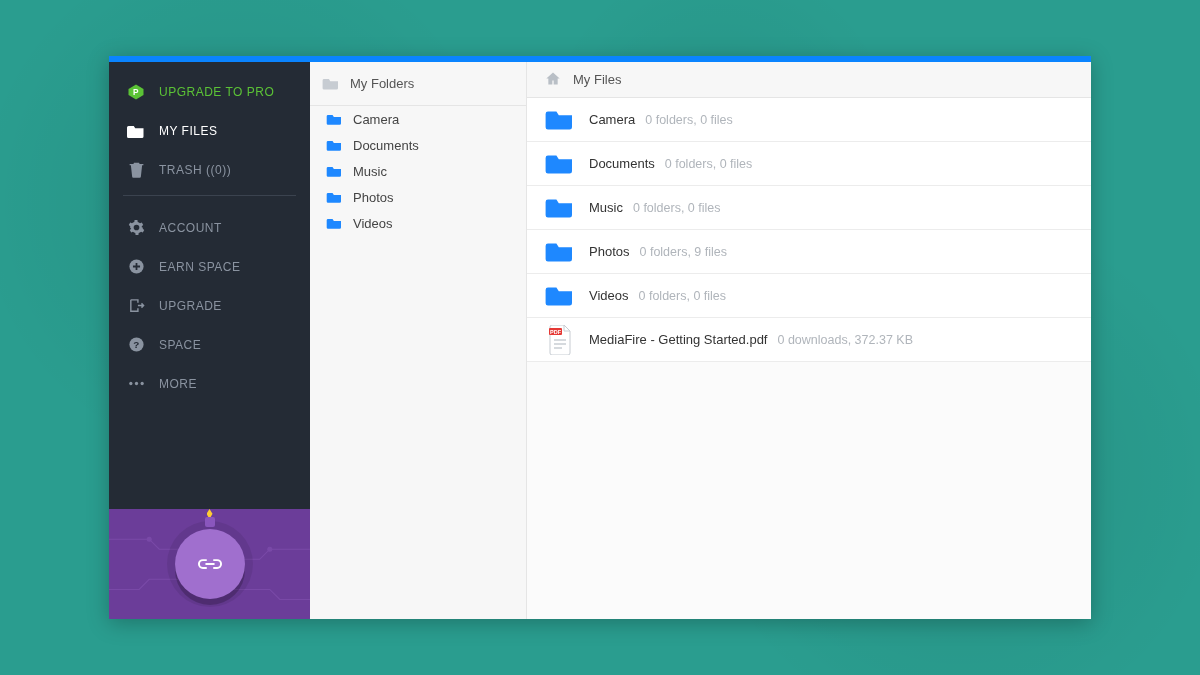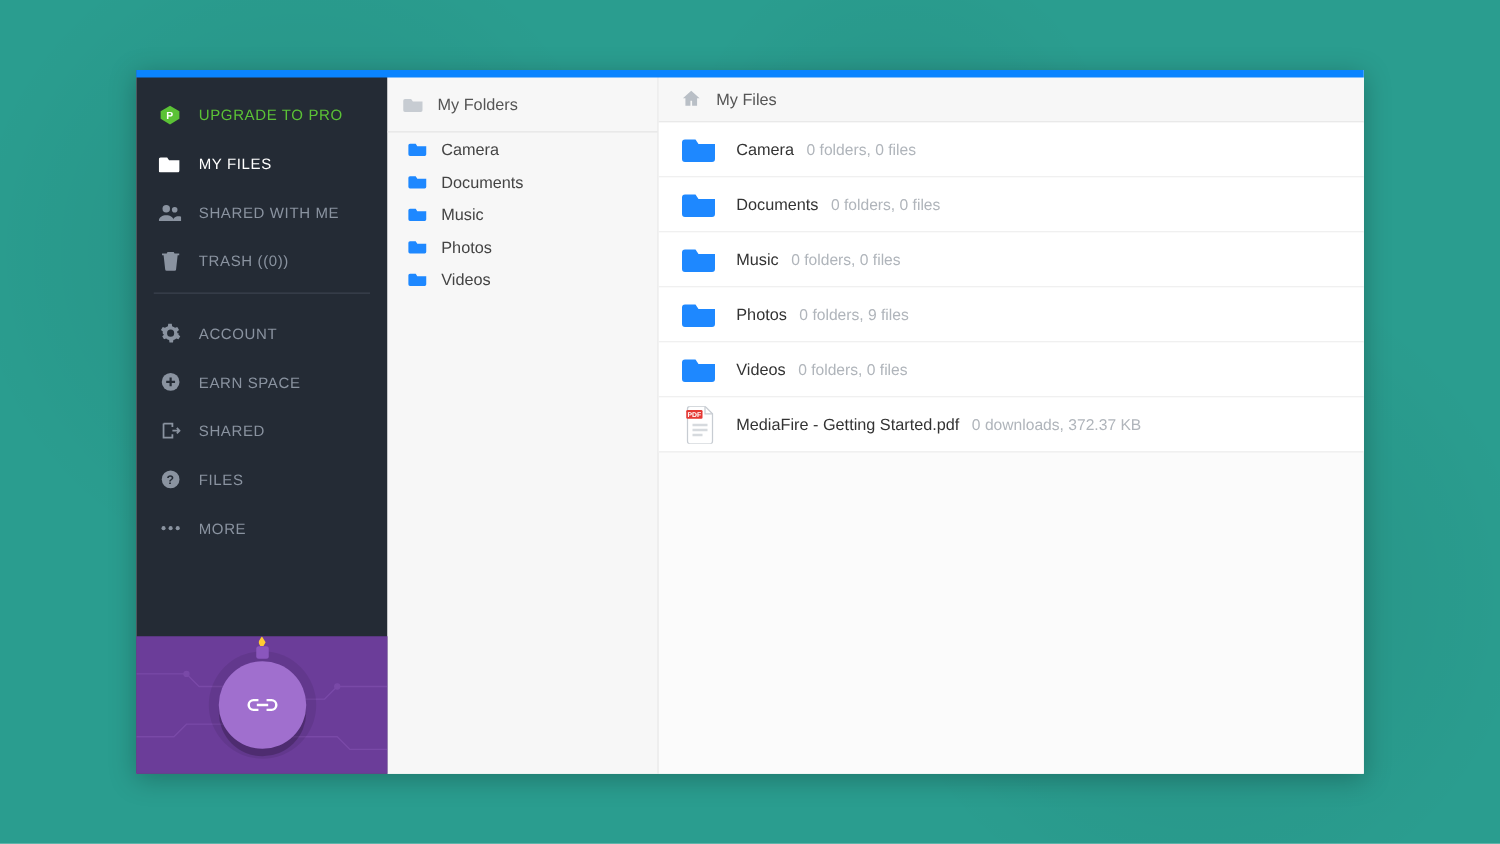--- a/index.html
+++ b/index.html
@@ -195,31 +195,20 @@
       <div class="sidebar-item active">
         <span class="icon-slot">
           <svg width="18" height="15" viewBox="0 0 24 20">
               <path d="M2 4h7l2 3h11v11a2 2 0 0 1-2 2H2a2 2 0 0 1-2-2V6a2 2 0 0 1 2-2z" fill="#fff"></path>
             </svg>
         </span>
         <span class="lbl">MY FILES</span>
       </div>
 
 
-      <div class="sidebar-item">
-        <span class="icon-slot">
-          <svg width="18" height="14" viewBox="0 0 24 18" fill="#8a93a0">
-              <circle cx="8" cy="5" r="4"></circle>
-              <circle cx="17" cy="6" r="3"></circle>
-              <path d="M0 18c0-4 4-6 8-6s8 2 8 6"></path>
-              <path d="M15 18c0-3 3-5 6-5 2 0 3 .7 3 .7V18"></path>
-            </svg>
-        </span>
-        <span class="lbl">SHARED WITH ME</span>
-      </div>
 
       <div class="sidebar-item">
         <span class="icon-slot">
           <svg width="15" height="17" viewBox="0 0 24 26" fill="#8a93a0">
               <path d="M3 6h18l-2 18a2 2 0 0 1-2 2H7a2 2 0 0 1-2-2L3 6zm5-4h8l1 2H7l1-2zM1 4h22v2H1z"></path>
             </svg>
         </span>
         <span class="lbl">TRASH ((0))</span>
       </div>
     </div>
@@ -243,30 +232,30 @@
             </svg>
         </span>
         <span class="lbl">EARN SPACE</span>
       </div>
       <div class="sidebar-item">
         <span class="icon-slot">
           <svg width="17" height="17" viewBox="0 0 24 24" fill="none" stroke="#8a93a0" stroke-width="2">
               <path d="M4 4h10v4M4 4v16h10v-4M14 12h8m-3-3 3 3-3 3"></path>
             </svg>
         </span>
-        <span class="lbl">SHARED</span>
+        <span class="lbl">UPGRADE</span>
       </div>
       <div class="sidebar-item">
         <span class="icon-slot">
           <svg width="17" height="17" viewBox="0 0 24 24" fill="#8a93a0">
               <circle cx="12" cy="12" r="10"></circle>
               <text x="12" y="17" font-size="14" text-anchor="middle" fill="#242b35" font-family="Arial" font-weight="bold">?</text>
             </svg>
         </span>
-        <span class="lbl">FILES</span>
+        <span class="lbl">SPACE</span>
       </div>
       <div class="sidebar-item">
         <span class="icon-slot">
           <svg width="17" height="5" viewBox="0 0 24 6" fill="#8a93a0">
               <circle cx="4" cy="3" r="2.3"></circle>
               <circle cx="12" cy="3" r="2.3"></circle>
               <circle cx="20" cy="3" r="2.3"></circle>
             </svg>
         </span>
         <span class="lbl">MORE</span>

